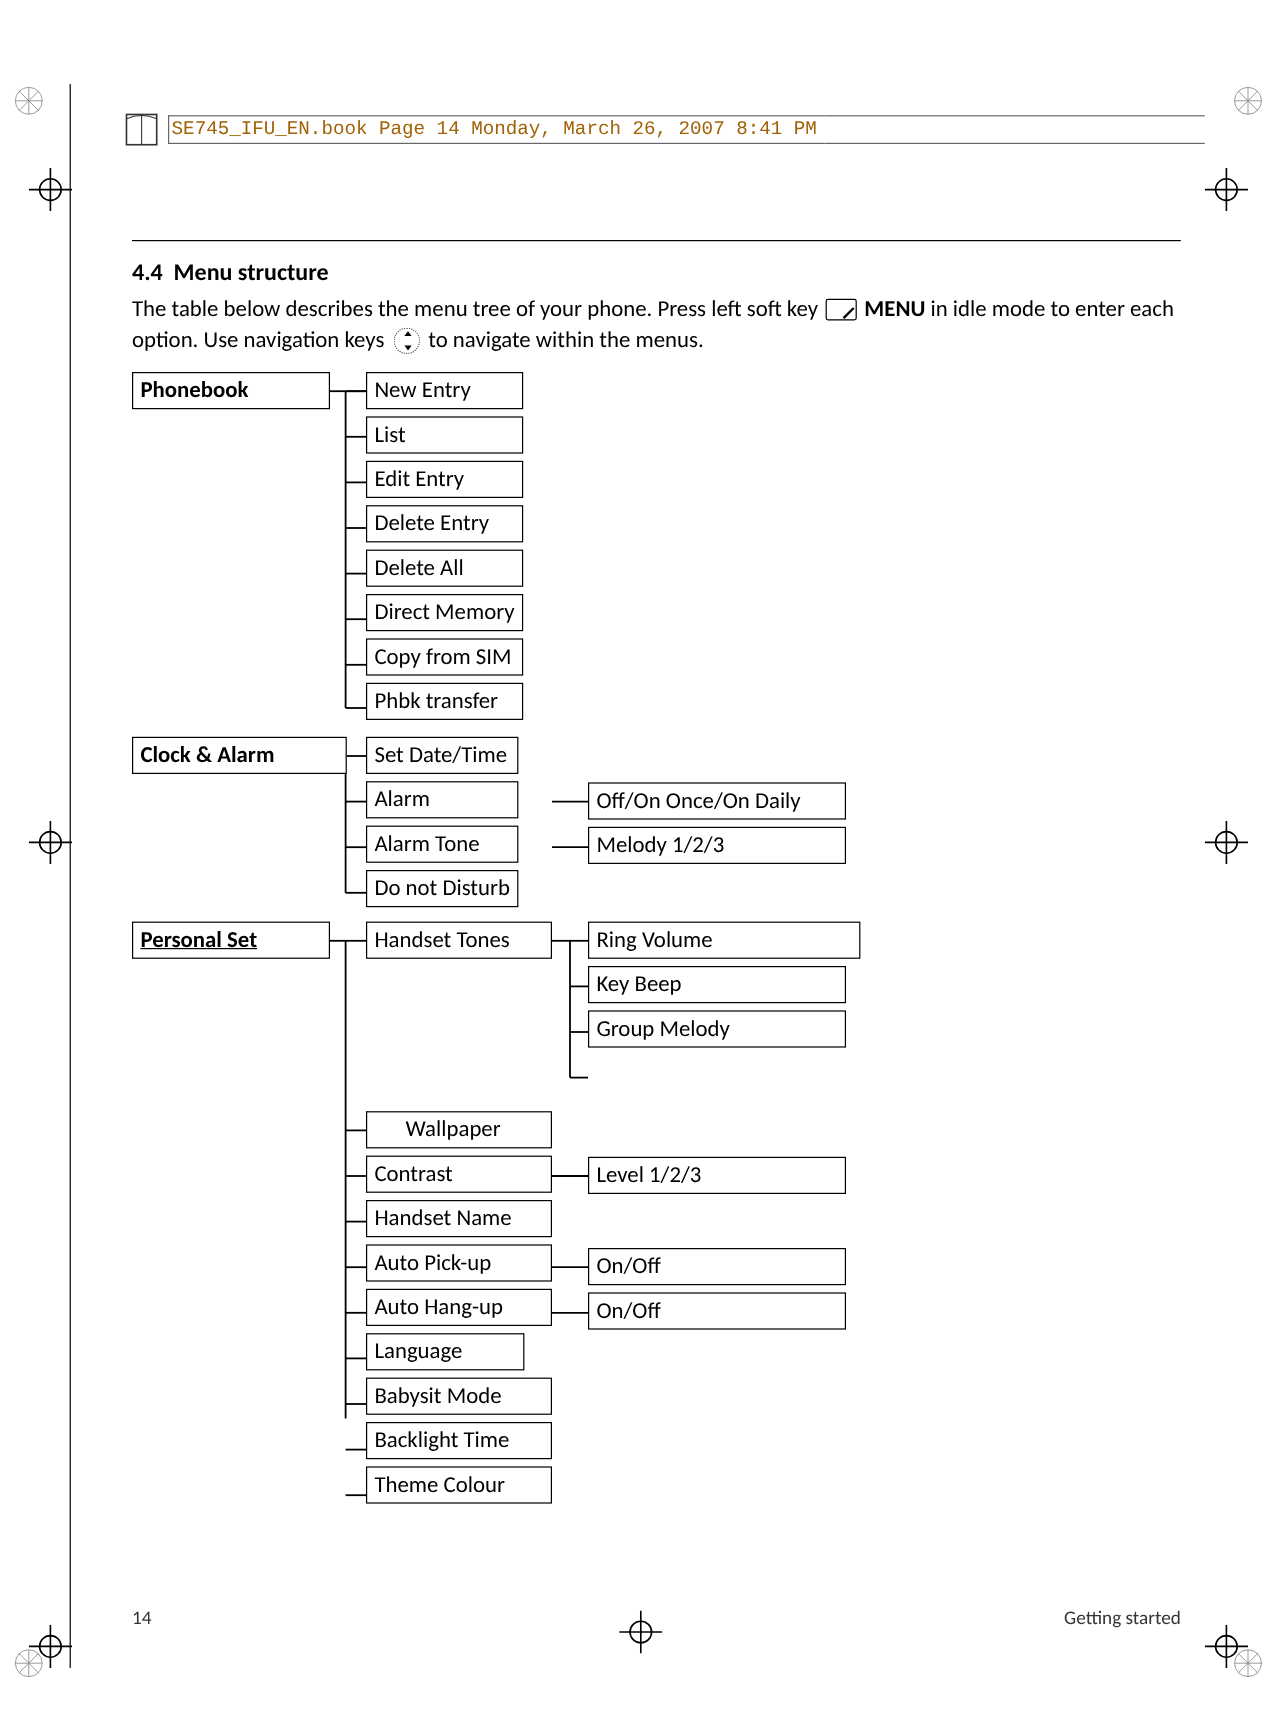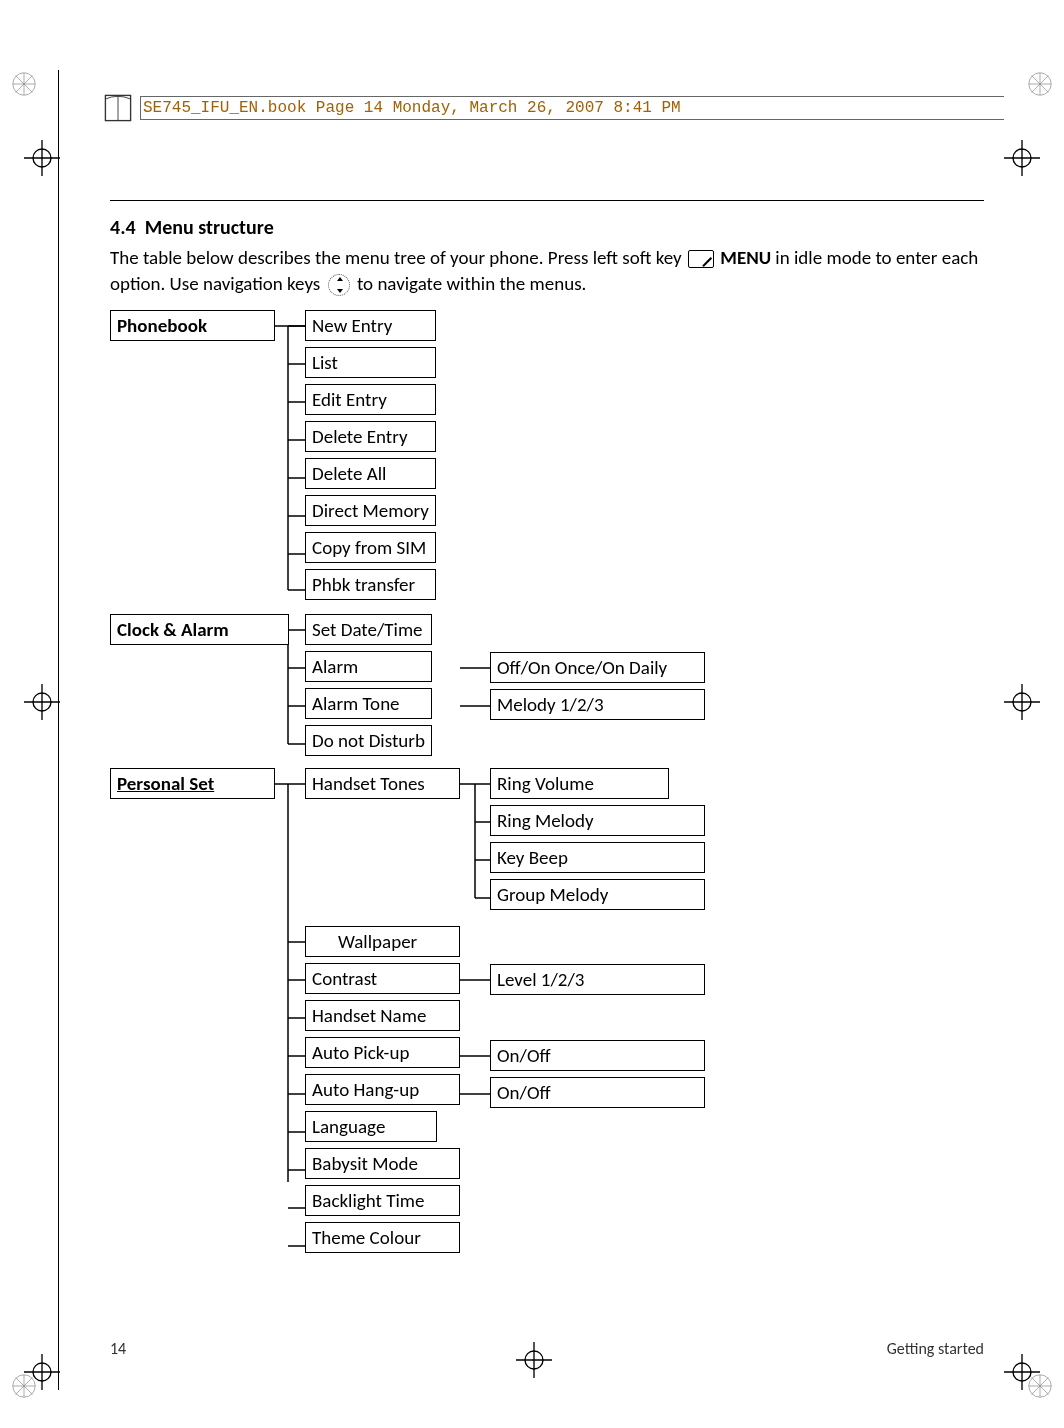--- a/index.html
+++ b/index.html
@@ -255,22 +255,21 @@
         <div class="tbox" style="width:215px;"><span>Melody 1/2/3</span></div>
       </div>
 
       <div style="position:absolute; top:458px; left:0;">
         <div class="tbox bold" style="width:165px;text-decoration:underline;"><span>Personal Set</span></div>
       </div>
       <div style="position:absolute; top:458px; left:195px;">
         <div class="tbox" style="width:155px;"><span>Handset Tones</span></div>
       </div>
       <div style="position:absolute; top:458px; left:380px;" class="stack">
-        <div class="tbox" style="width:179px;"><span>Ring Volume</span></div>
-        <div class="tbox" style="width:215px;"><span>Ring Melody</span></div>
+        <div class="tbox" style="width:227px;"><span>Ring Volume</span></div>
         <div class="tbox" style="width:215px;"><span>Key Beep</span></div>
         <div class="tbox" style="width:215px;"><span>Group Melody</span></div>
       </div>
 
       <div style="position:absolute; top:616px; left:195px;" class="stack">
         <div class="tbox" style="width:155px;padding-left:32px;"><span>Wallpaper</span></div>
         <div class="tbox" style="width:155px;"><span>Contrast</span></div>
         <div class="tbox" style="width:155px;"><span>Handset Name</span></div>
         <div class="tbox" style="width:155px;"><span>Auto Pick-up</span></div>
         <div class="tbox" style="width:155px;"><span>Auto Hang-up</span></div>

